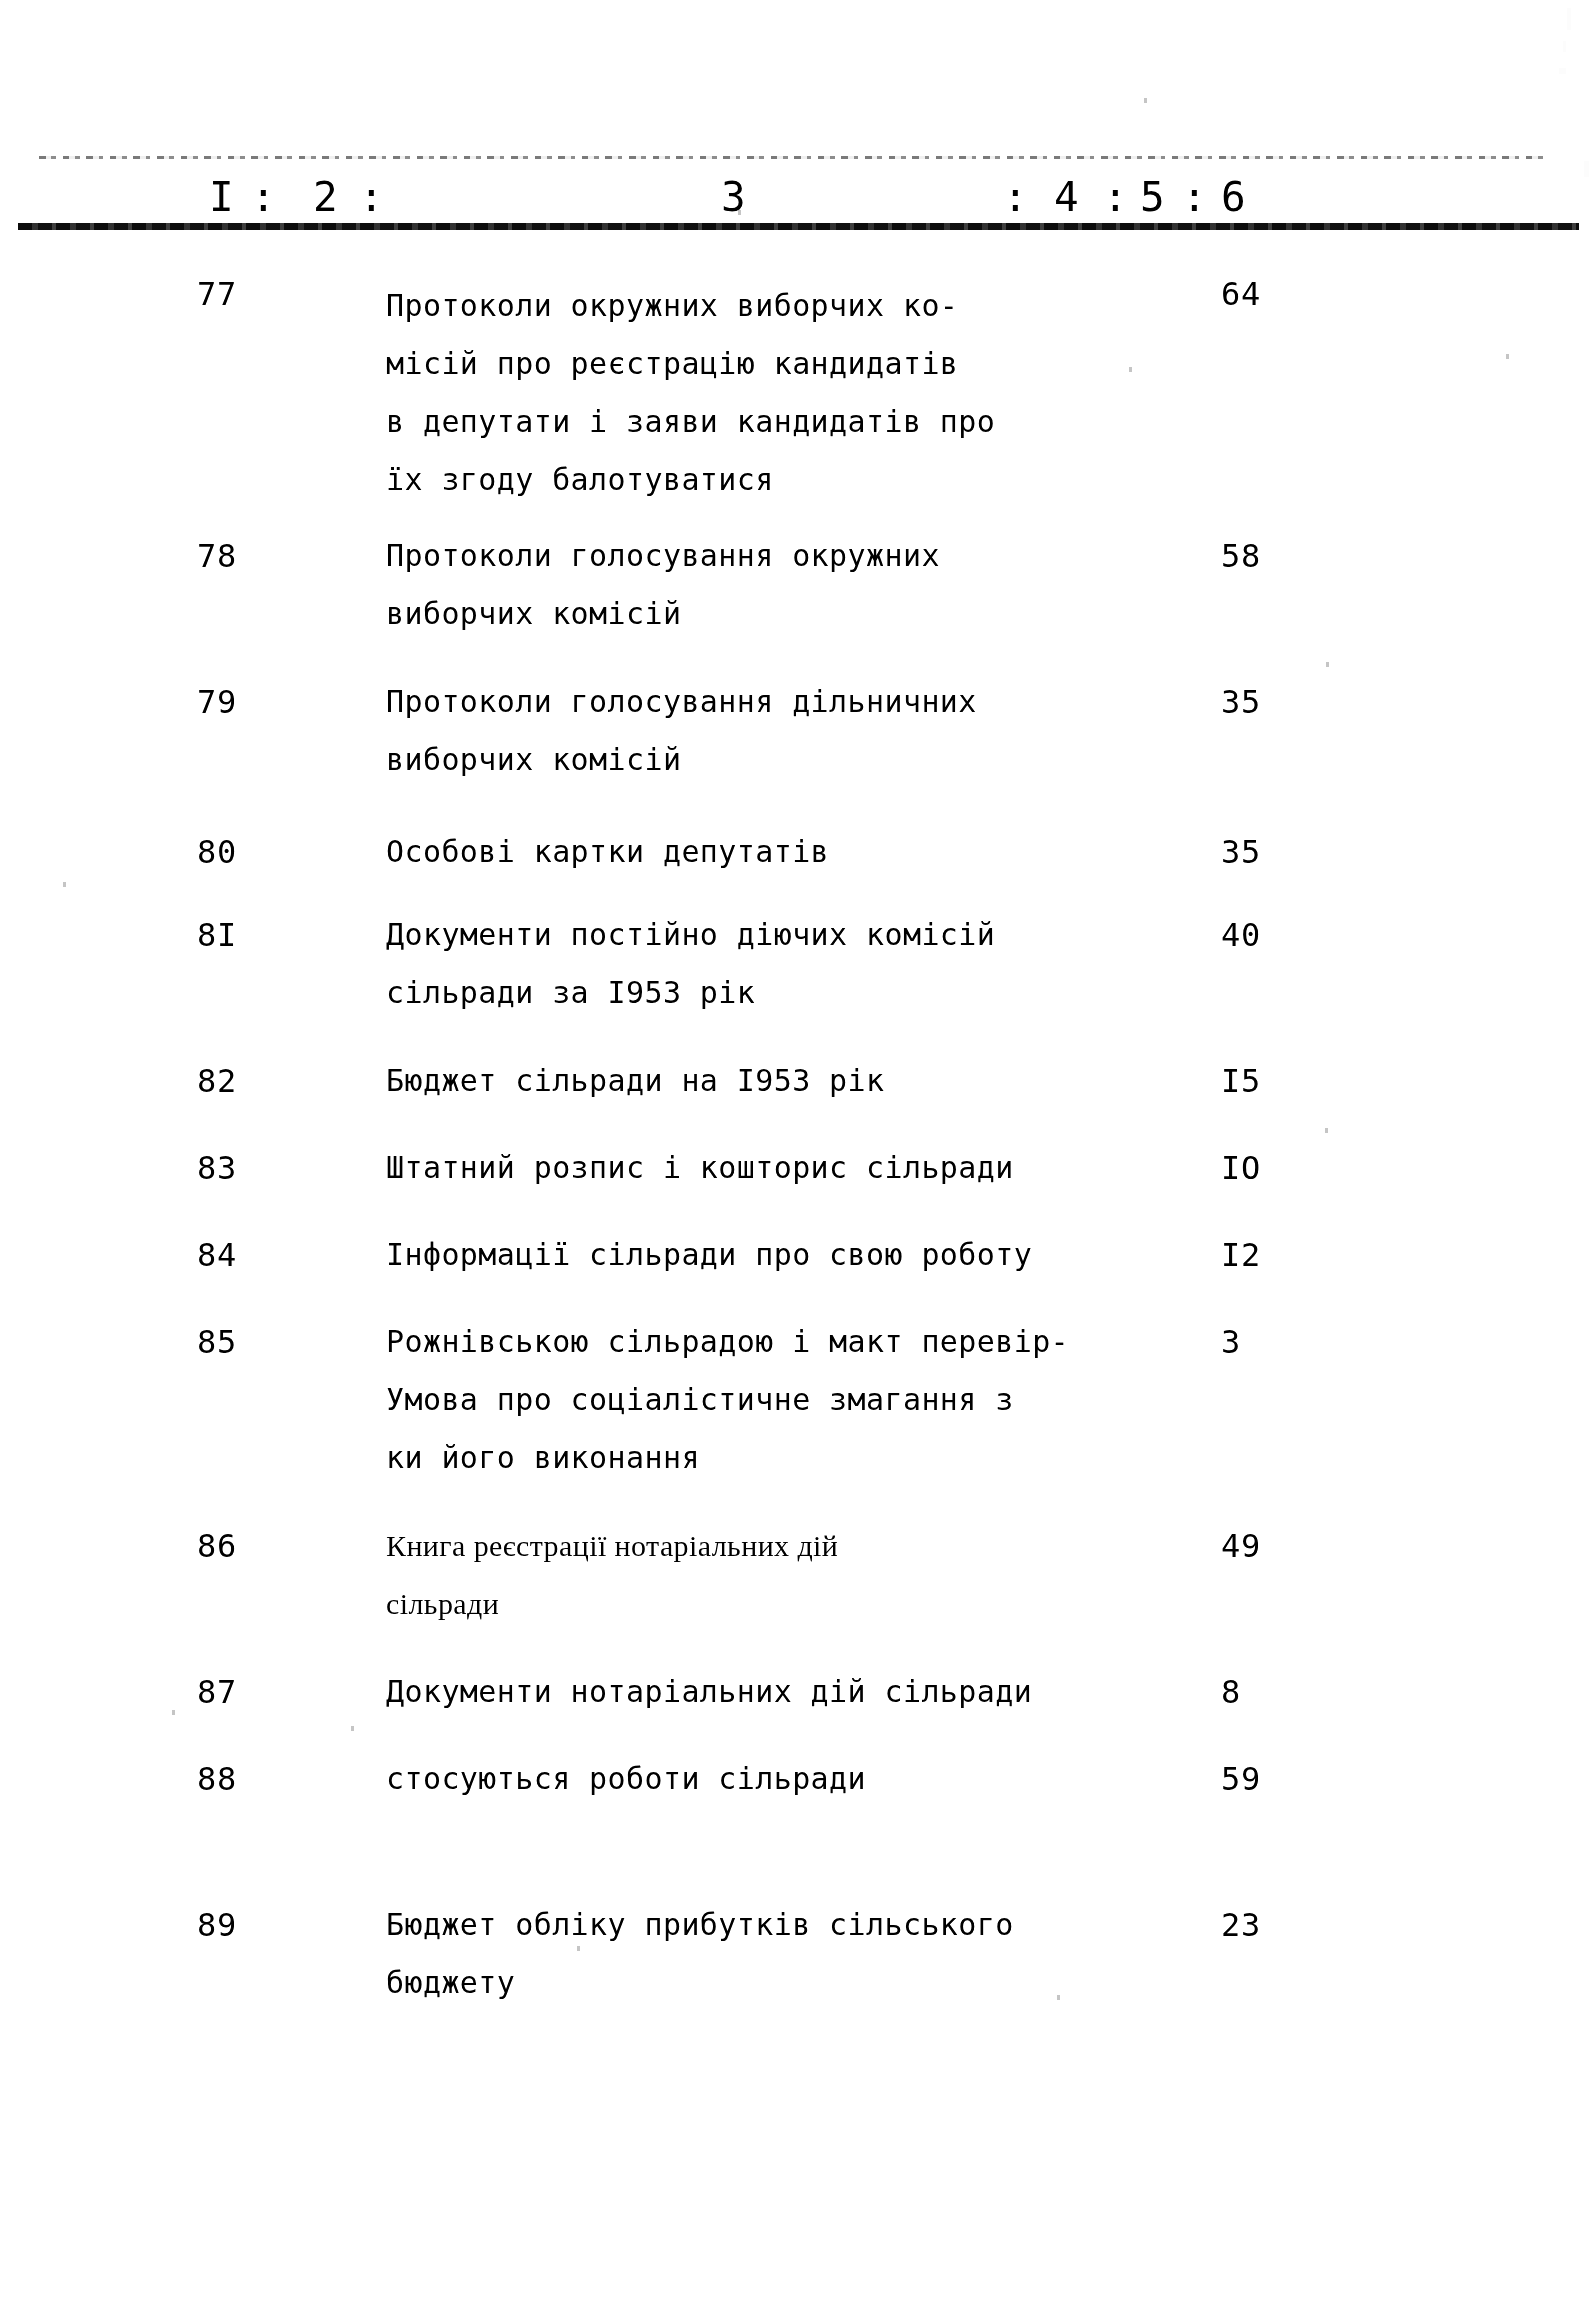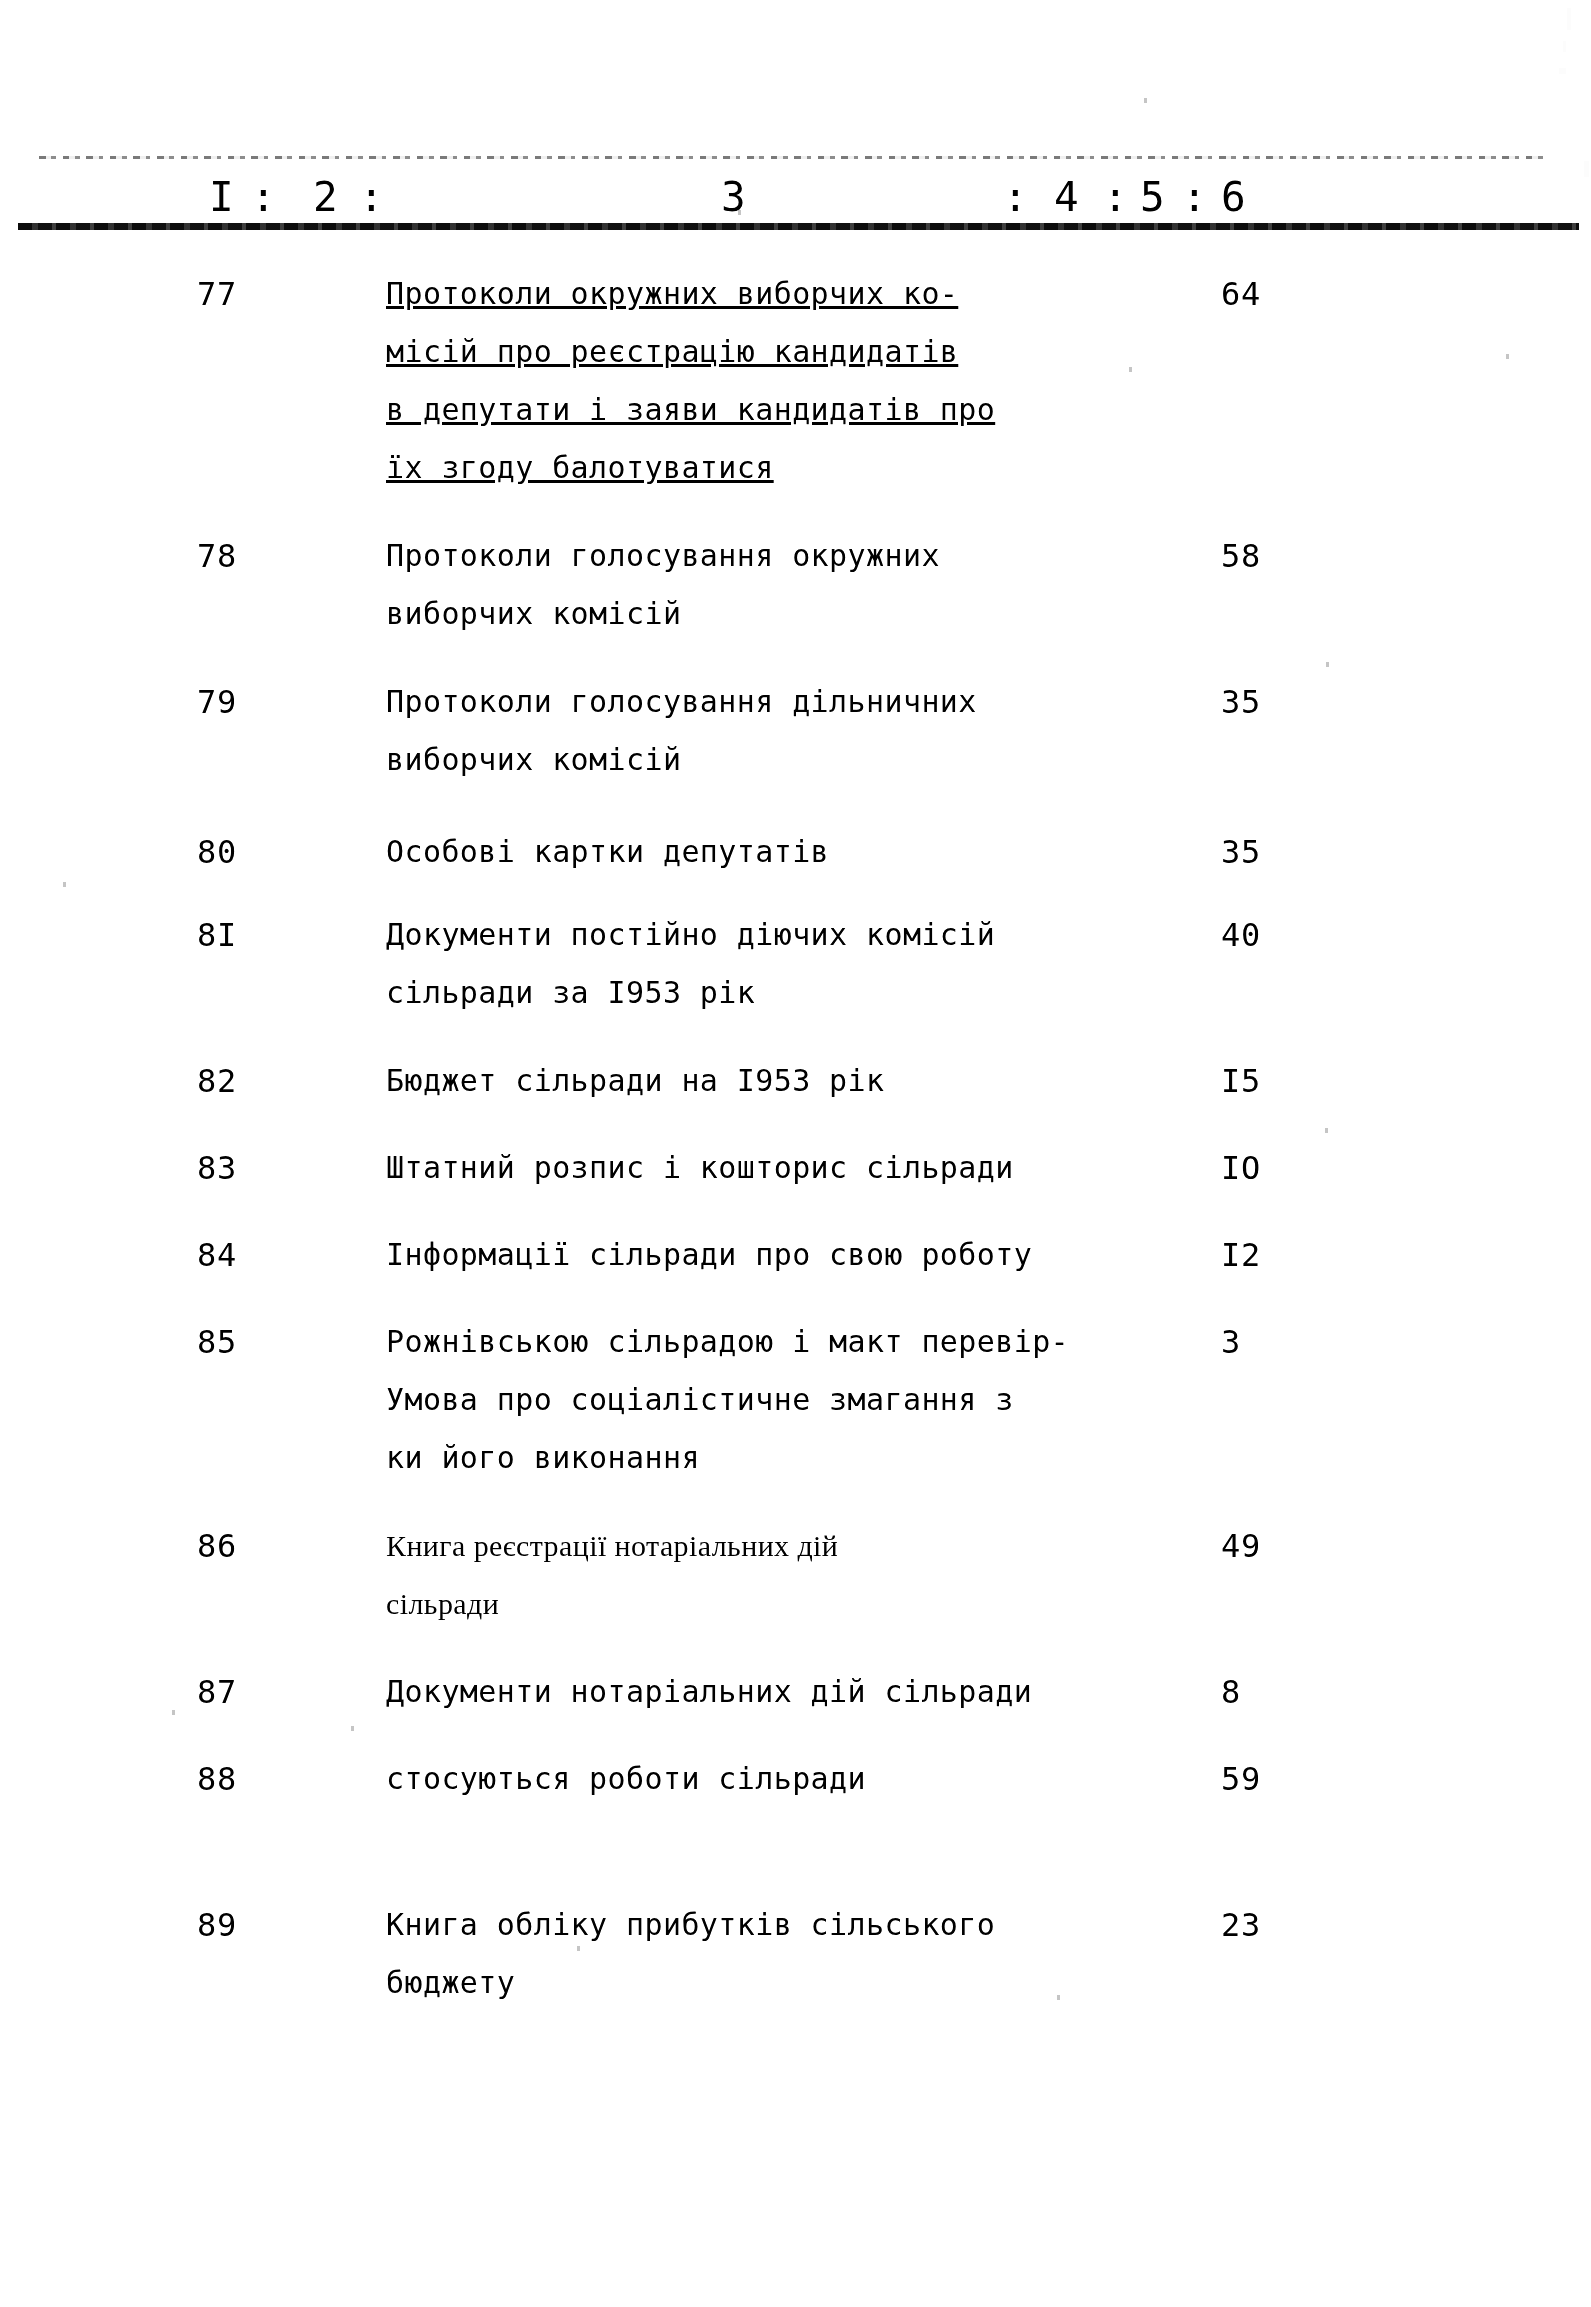--- a/index.html
+++ b/index.html
@@ -172,21 +172,21 @@
   <div class="colhead ch-c3">:</div>
   <div class="colhead ch-4">4</div>
   <div class="colhead ch-c4">:</div>
   <div class="colhead ch-5">5</div>
   <div class="colhead ch-c5">:</div>
   <div class="colhead ch-6">6</div>
 
   <div class="table" id="table-body">
       <div class="row" style="height: 262px; top: 0px;">
         <div class="cell-num" style="top: 0px;">77</div>
-        <div class="cell-desc" style="top: 0px; text-decoration: underline;">
+        <div class="cell-desc" style="top: 12px;">
           <span class="ln">Протоколи окружних виборчих ко-</span>
           <span class="ln">місій про реєстрацію кандидатів</span>
           <span class="ln">в депутати і заяви кандидатів про</span>
           <span class="ln">їх згоду балотуватися</span>
         </div>
         <div class="cell-count" style="top: 0px;">64</div>
       </div>
       <div class="row" style="height: 146px; top: 0px;">
         <div class="cell-num" style="top: 0px;">78</div>
         <div class="cell-desc" style="top: 0px;">
@@ -266,21 +266,21 @@
       <div class="row" style="height: 146px; top: 0px;">
         <div class="cell-num" style="top: 0px;">88</div>
         <div class="cell-desc" style="top: 0px;">
           <span class="ln">стосуються роботи сільради</span>
         </div>
         <div class="cell-count" style="top: 0px;">59</div>
       </div>
       <div class="row" style="height: 146px; top: 0px;">
         <div class="cell-num" style="top: 0px;">89</div>
         <div class="cell-desc" style="top: 0px;">
-          <span class="ln">Книга обліку прибутків сільського</span>
+          <span class="ln">Бюджет обліку прибутків сільського</span>
           <span class="ln">бюджету</span>
         </div>
         <div class="cell-count" style="top: 0px;">23</div>
       </div>
     </div>
 
 </div>
 
 
 </body></html>

